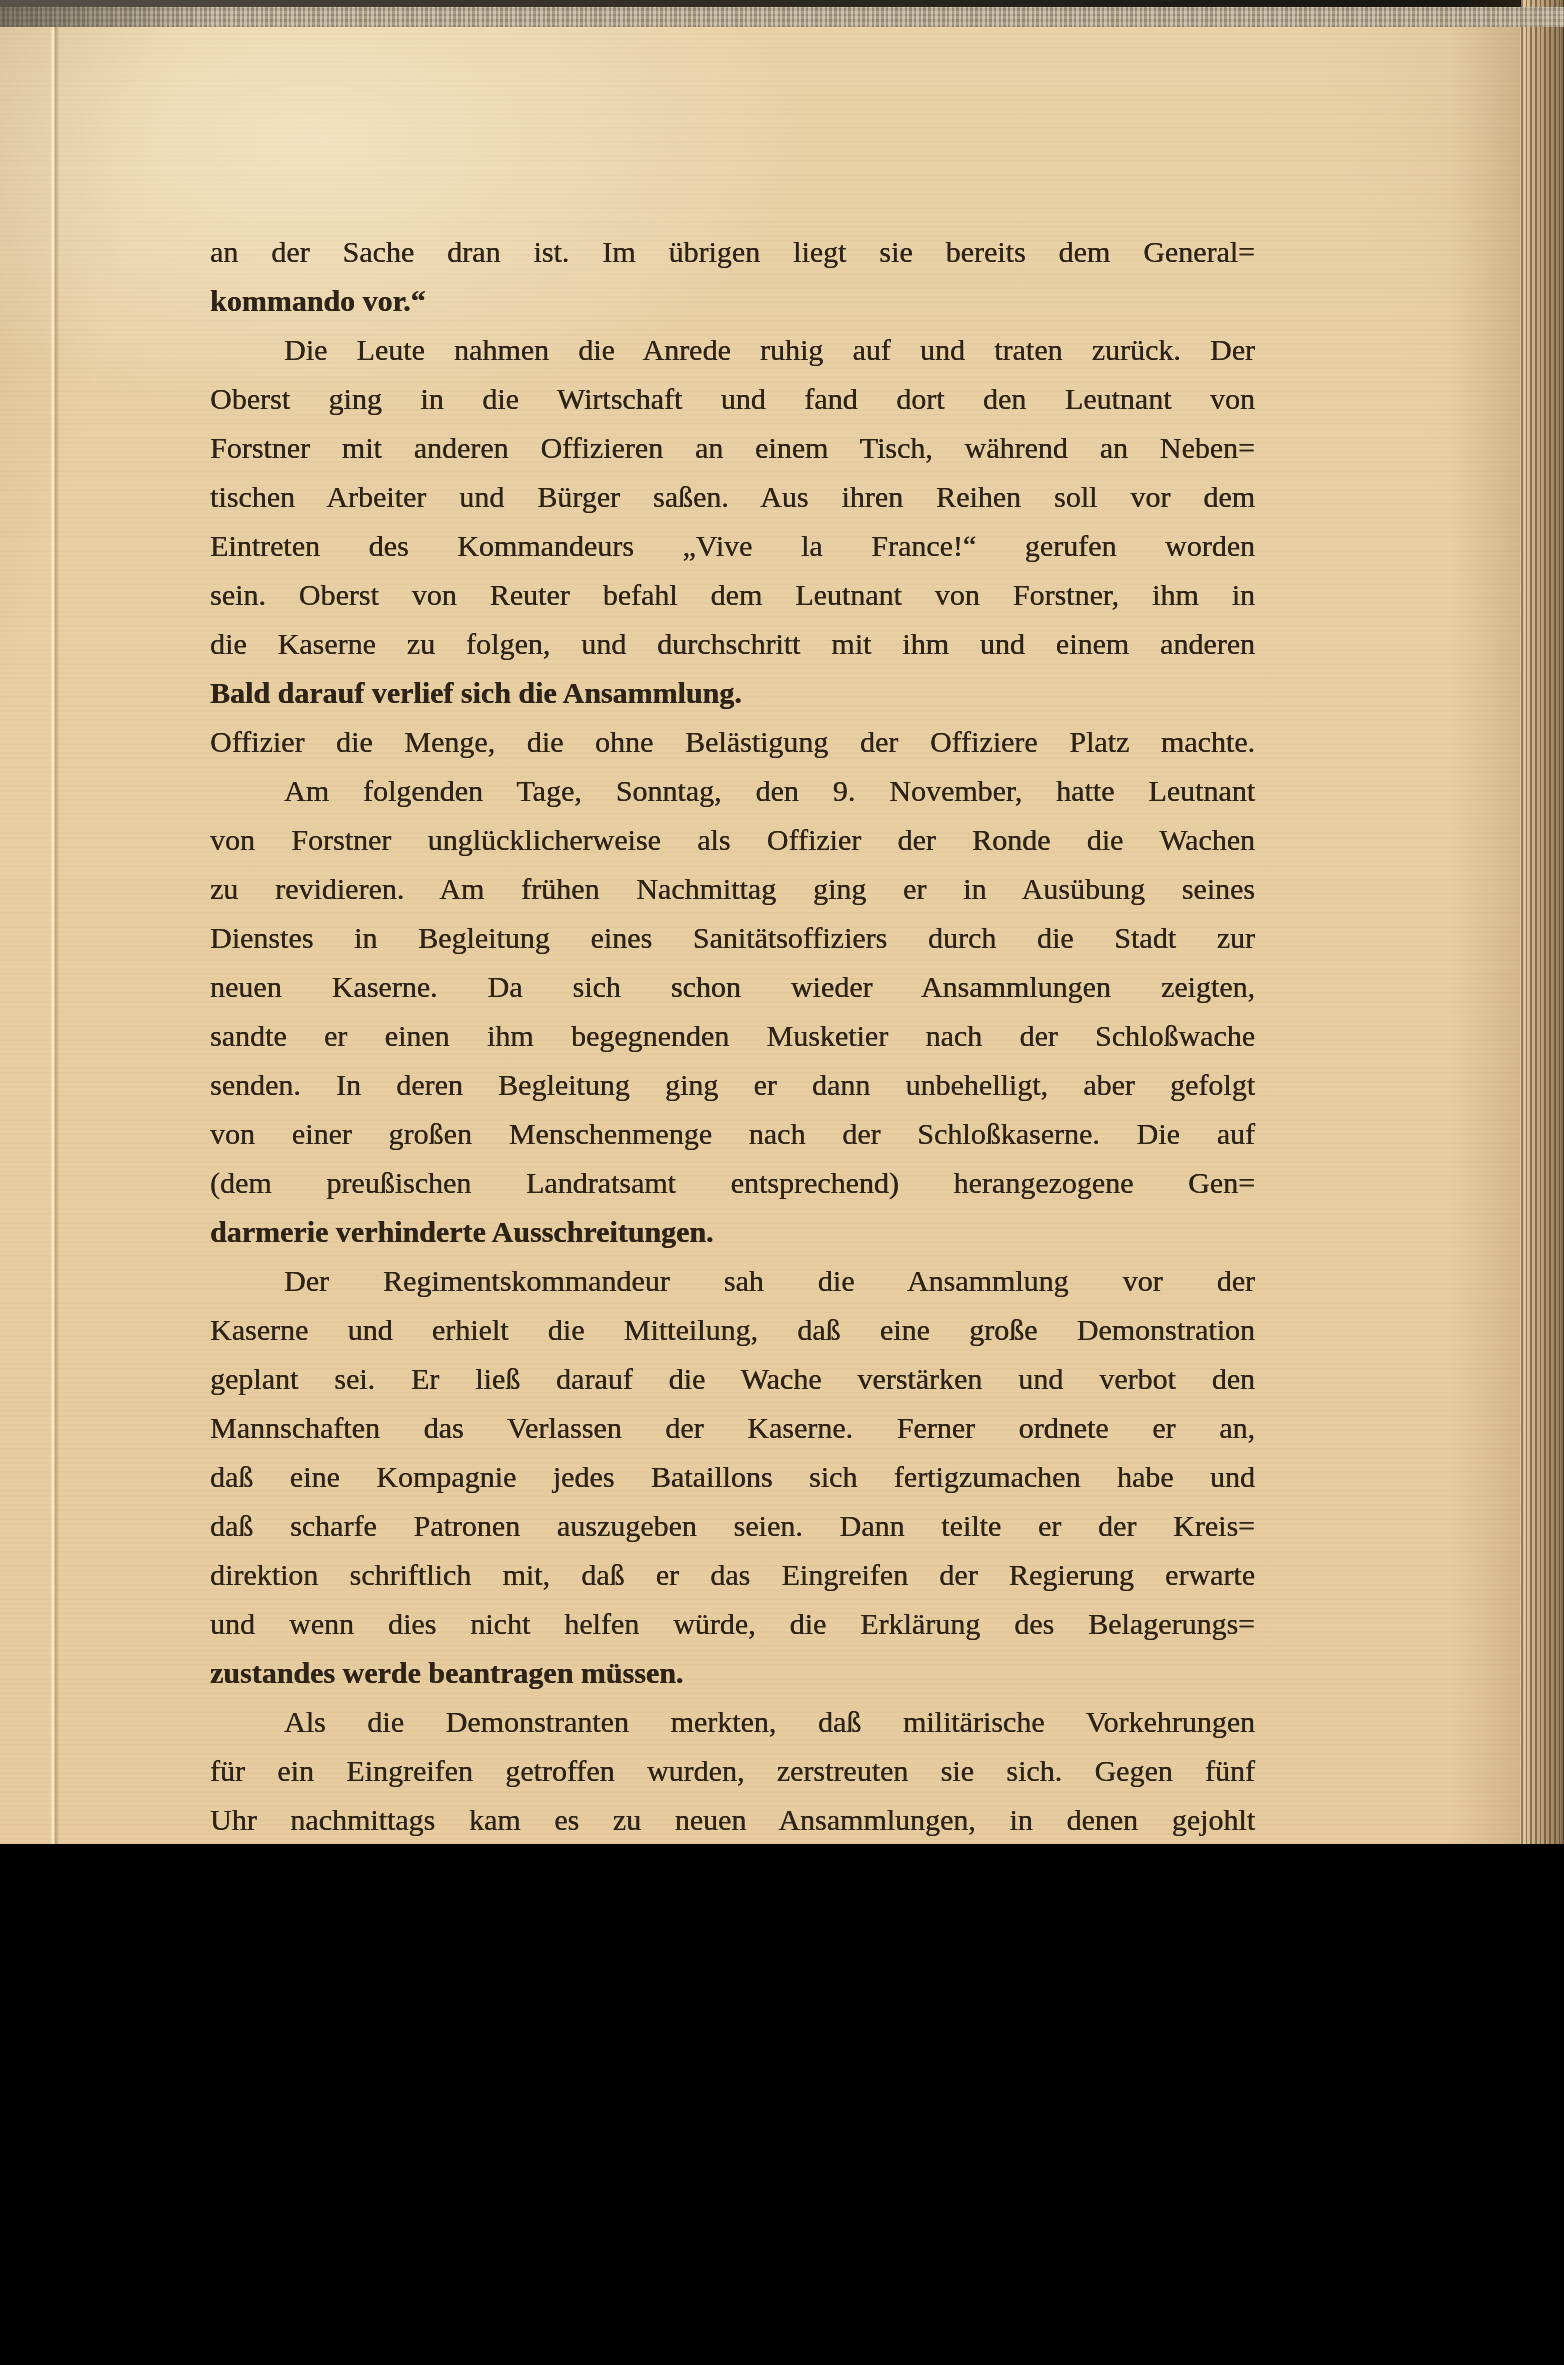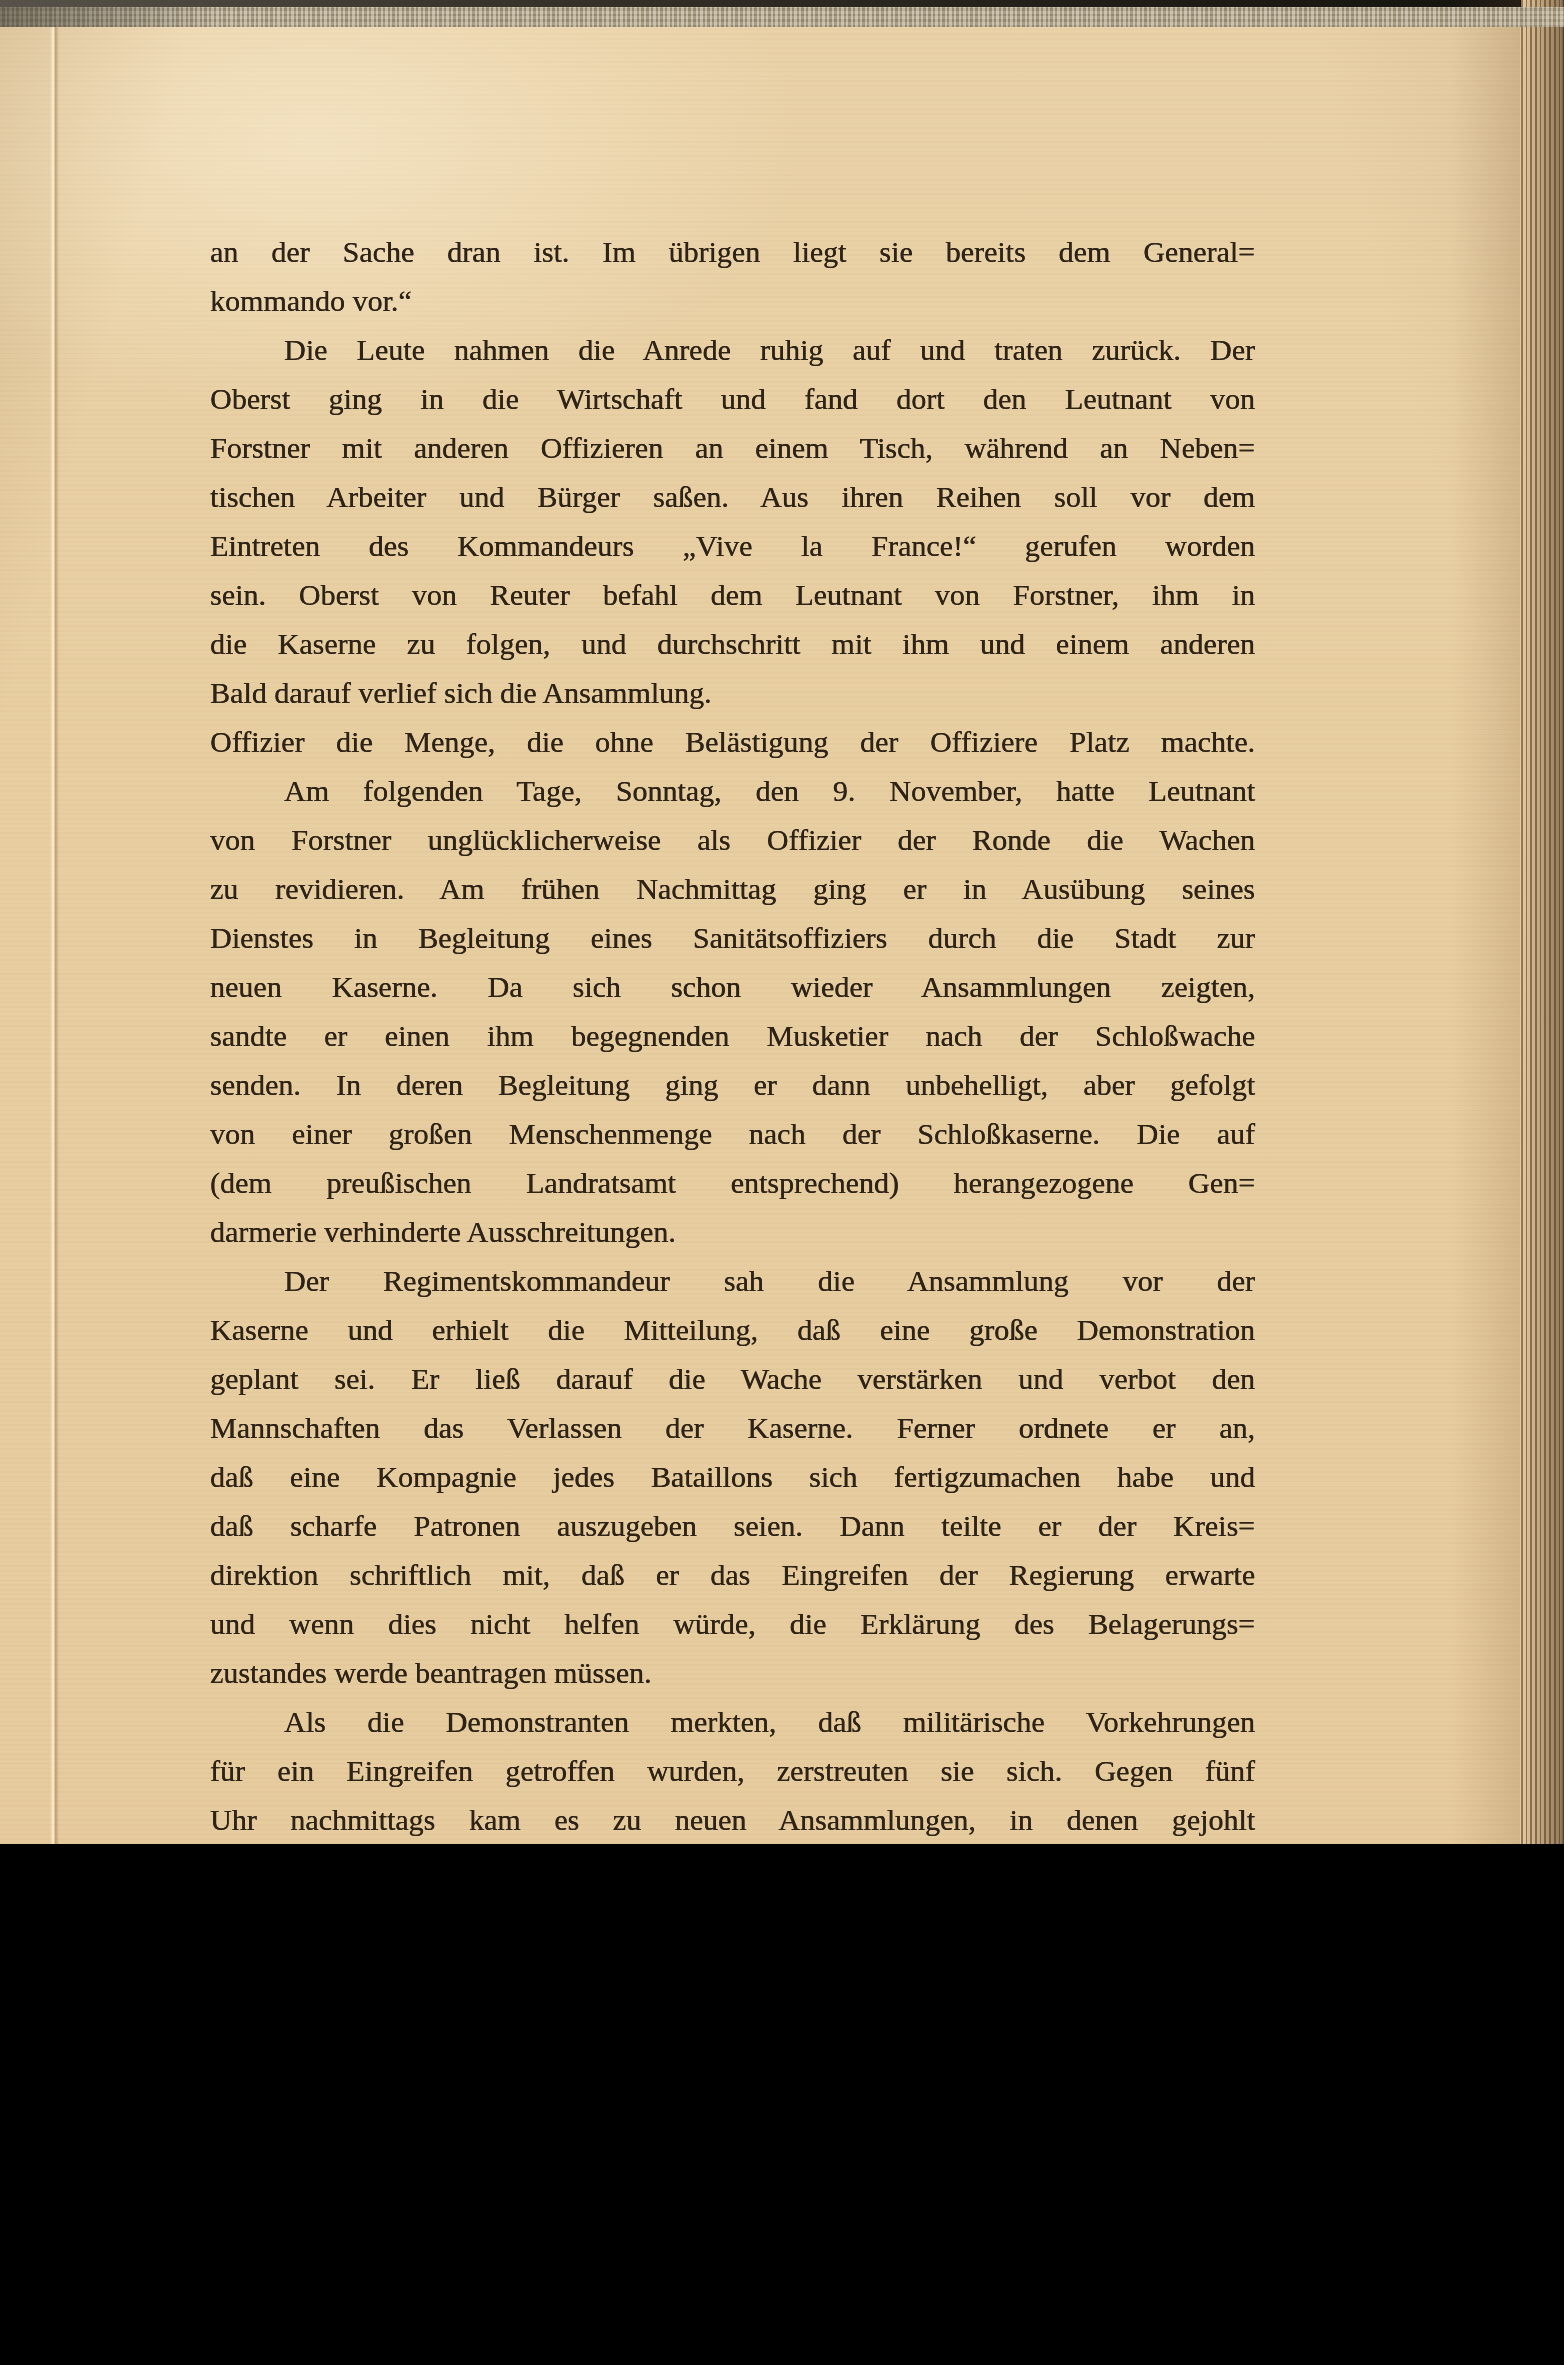--- a/index.html
+++ b/index.html
@@ -84,20 +84,21 @@
   }
   .line {
     line-height: 49px;
     min-height: 49px;
     text-align: justify;
     text-align-last: justify;
   }
   .line.ragged {
     text-align: left;
     text-align-last: left;
+    font-weight: bold;
   }
   .line.indent { text-indent: 74px; }
   .signature-mark {
     position: absolute;
     left: 225px; top: 2067px;
     font-size: 24px;
     line-height: 31px;
     color: #2e2317;
     text-shadow: 0.2px 0 0 currentColor;
     z-index: 2;

